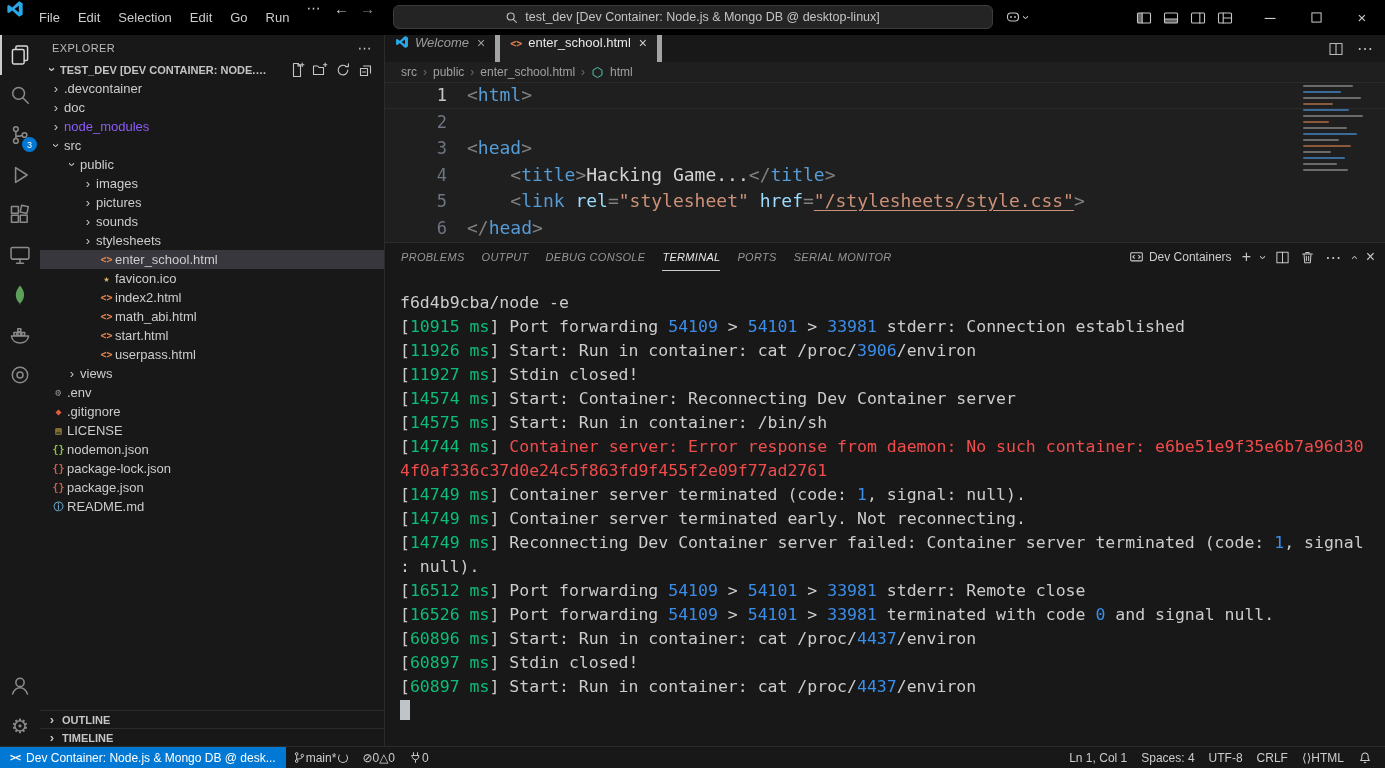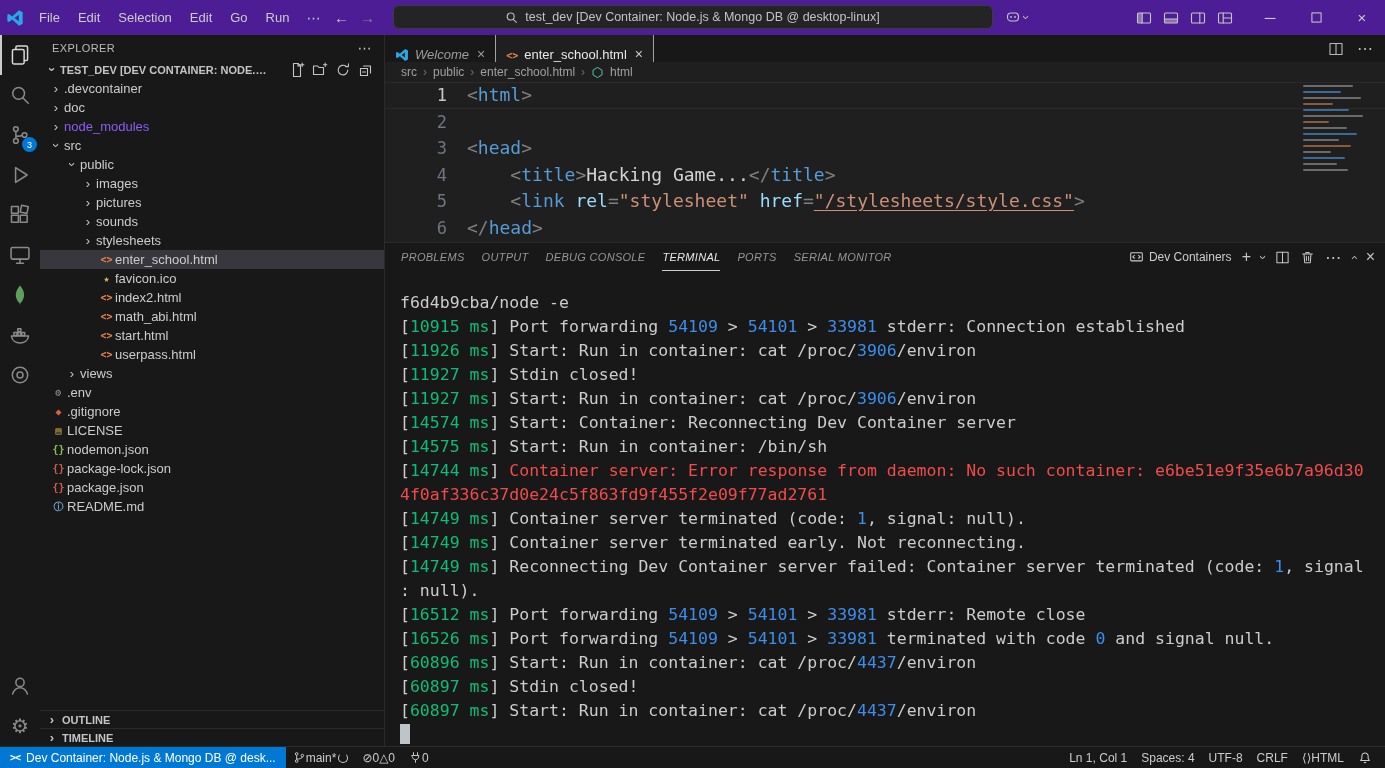--- a/index.html
+++ b/index.html
@@ -1,21 +1,21 @@
 <!DOCTYPE html>
 <html><head>
 <meta charset="utf-8">
 <style>
 *{margin:0;padding:0;box-sizing:border-box;}
 html,body{width:1385px;height:768px;overflow:hidden;background:#1f1f1f;
   font-family:"Liberation Sans",sans-serif;color:#cccccc;cursor:default;user-select:none;}
 #app{position:relative;width:1385px;height:768px;display:flex;flex-direction:column;}
 
 
-#titlebar{height:35px;flex:none;background:#4c1d95;display:flex;align-items:center;position:relative;}
+#titlebar{height:35px;flex:none;background:#000000;display:flex;align-items:flex-start;position:relative;}
 .vsc-logo{width:30px;display:flex;justify-content:center;align-items:center;}
 #menubar{display:flex;align-items:center;}
 .menu-item{padding:0 9px;font-size:13px;color:#cccccc;height:35px;line-height:35px;}
 .menu-overflow{padding:0 8px;color:#cccccc;font-size:14px;}
 .nav-arrow{width:26px;text-align:center;font-size:15px;color:#cccccc;}
 .nav-arrow.dim{color:#8a8a8a;}
 #command-center{position:absolute;left:50%;transform:translateX(-50%);top:5px;width:600px;height:24px;
   background:#242424;border:1px solid #3c3c3c;border-radius:6px;display:flex;align-items:center;
   justify-content:center;gap:7px;font-size:12.5px;color:#c3c3c3;}
 #copilot-group{position:absolute;left:calc(50% + 312px);top:5px;height:24px;display:flex;align-items:center;gap:3px;color:#c5c5c5;}
@@ -50,21 +50,21 @@
 .ficon{width:17px;flex:none;display:inline-flex;justify-content:center;font-size:10px;font-weight:bold;
   font-family:"DejaVu Sans Mono",monospace;}
 .tlabel{overflow:hidden;text-overflow:ellipsis;}
 .bottom-section{height:18px;flex:none;display:flex;align-items:center;border-top:1px solid #2b2b2b;
   font-size:11px;font-weight:bold;color:#c5c5c5;padding-left:4px;gap:2px;}
 #outline-section{margin-top:auto;}
 
 
 #maincol{flex:1;display:flex;flex-direction:column;min-width:0;background:#1f1f1f;}
 #tabbar{height:27px;flex:none;background:#181818;display:flex;align-items:stretch;}
-.etab{display:flex;align-items:flex-end;gap:6px;padding:0 10px;font-size:13px;color:#9d9d9d;background:#181818;border-right:1px solid #a3a3a3;}
+.etab{display:flex;align-items:flex-start;gap:6px;padding:0 10px;font-size:13px;color:#9d9d9d;background:#181818;border-right:5px solid #a3a3a3;}
 .etab.active{background:#1f1f1f;color:#e8e8e8;}
 .etab.preview .tab-label{font-style:italic;}
 .tab-close{font-size:14px;color:#9d9d9d;margin-left:2px;}
 .etab.active .tab-close{color:#cccccc;}
 .html-glyph{color:#e8834a;font-size:10px;font-weight:bold;font-family:"DejaVu Sans Mono",monospace;}
 .tabbar-actions{margin-left:auto;display:flex;align-items:center;gap:13px;padding-right:12px;color:#b9b9b9;}
 
 #breadcrumbs{height:20px;flex:none;display:flex;align-items:center;gap:6px;padding-left:16px;font-size:12px;color:#a0a0a0;background:#1f1f1f;}
 .bc-sep{color:#6e6e6e;font-size:12px;}
 .bc-sym{display:inline-flex;align-items:center;}
@@ -528,21 +528,20 @@
             <span>⋯</span>
             <span class="chev up">›</span>
             <span class="pa-close">×</span>
           </div>
         </div>
         <div id="terminal">
             <div class="tline"><span class="t-w">f6d4b9cba/node -e</span></div>
             <div class="tline"><span class="t-w">[</span><span class="t-g">10915 ms</span><span class="t-w">] Port forwarding </span><span class="t-b">54109</span><span class="t-w"> &gt; </span><span class="t-b">54101</span><span class="t-w"> &gt; </span><span class="t-b">33981</span><span class="t-w"> stderr: Connection established</span></div>
             <div class="tline"><span class="t-w">[</span><span class="t-g">11926 ms</span><span class="t-w">] Start: Run in container: cat /proc/</span><span class="t-b">3906</span><span class="t-w">/environ</span></div>
             <div class="tline"><span class="t-w">[</span><span class="t-g">11927 ms</span><span class="t-w">] Stdin closed!</span></div>
-            <div class="tline"><span class="t-w">[</span><span class="t-g">11927 ms</span><span class="t-w">] Start: Run in container: cat /proc/</span><span class="t-b">3906</span><span class="t-w">/environ</span></div>
             <div class="tline"><span class="t-w">[</span><span class="t-g">14574 ms</span><span class="t-w">] Start: Container: Reconnecting Dev Container server</span></div>
             <div class="tline"><span class="t-w">[</span><span class="t-g">14575 ms</span><span class="t-w">] Start: Run in container: /bin/sh</span></div>
             <div class="tline"><span class="t-w">[</span><span class="t-g">14744 ms</span><span class="t-w">] </span><span class="t-r">Container server: Error response from daemon: No such container: e6be51e9f35e6b7a96d30</span></div>
             <div class="tline"><span class="t-r">4f0af336c37d0e24c5f863fd9f455f2e09f77ad2761</span></div>
             <div class="tline"><span class="t-w">[</span><span class="t-g">14749 ms</span><span class="t-w">] Container server terminated (code: </span><span class="t-b">1</span><span class="t-w">, signal: null).</span></div>
             <div class="tline"><span class="t-w">[</span><span class="t-g">14749 ms</span><span class="t-w">] Container server terminated early. Not reconnecting.</span></div>
             <div class="tline"><span class="t-w">[</span><span class="t-g">14749 ms</span><span class="t-w">] Reconnecting Dev Container server failed: Container server terminated (code: </span><span class="t-b">1</span><span class="t-w">, signal</span></div>
             <div class="tline"><span class="t-w">: null).</span></div>
             <div class="tline"><span class="t-w">[</span><span class="t-g">16512 ms</span><span class="t-w">] Port forwarding </span><span class="t-b">54109</span><span class="t-w"> &gt; </span><span class="t-b">54101</span><span class="t-w"> &gt; </span><span class="t-b">33981</span><span class="t-w"> stderr: Remote close</span></div>
             <div class="tline"><span class="t-w">[</span><span class="t-g">16526 ms</span><span class="t-w">] Port forwarding </span><span class="t-b">54109</span><span class="t-w"> &gt; </span><span class="t-b">54101</span><span class="t-w"> &gt; </span><span class="t-b">33981</span><span class="t-w"> terminated with code </span><span class="t-b">0</span><span class="t-w"> and signal null.</span></div>

